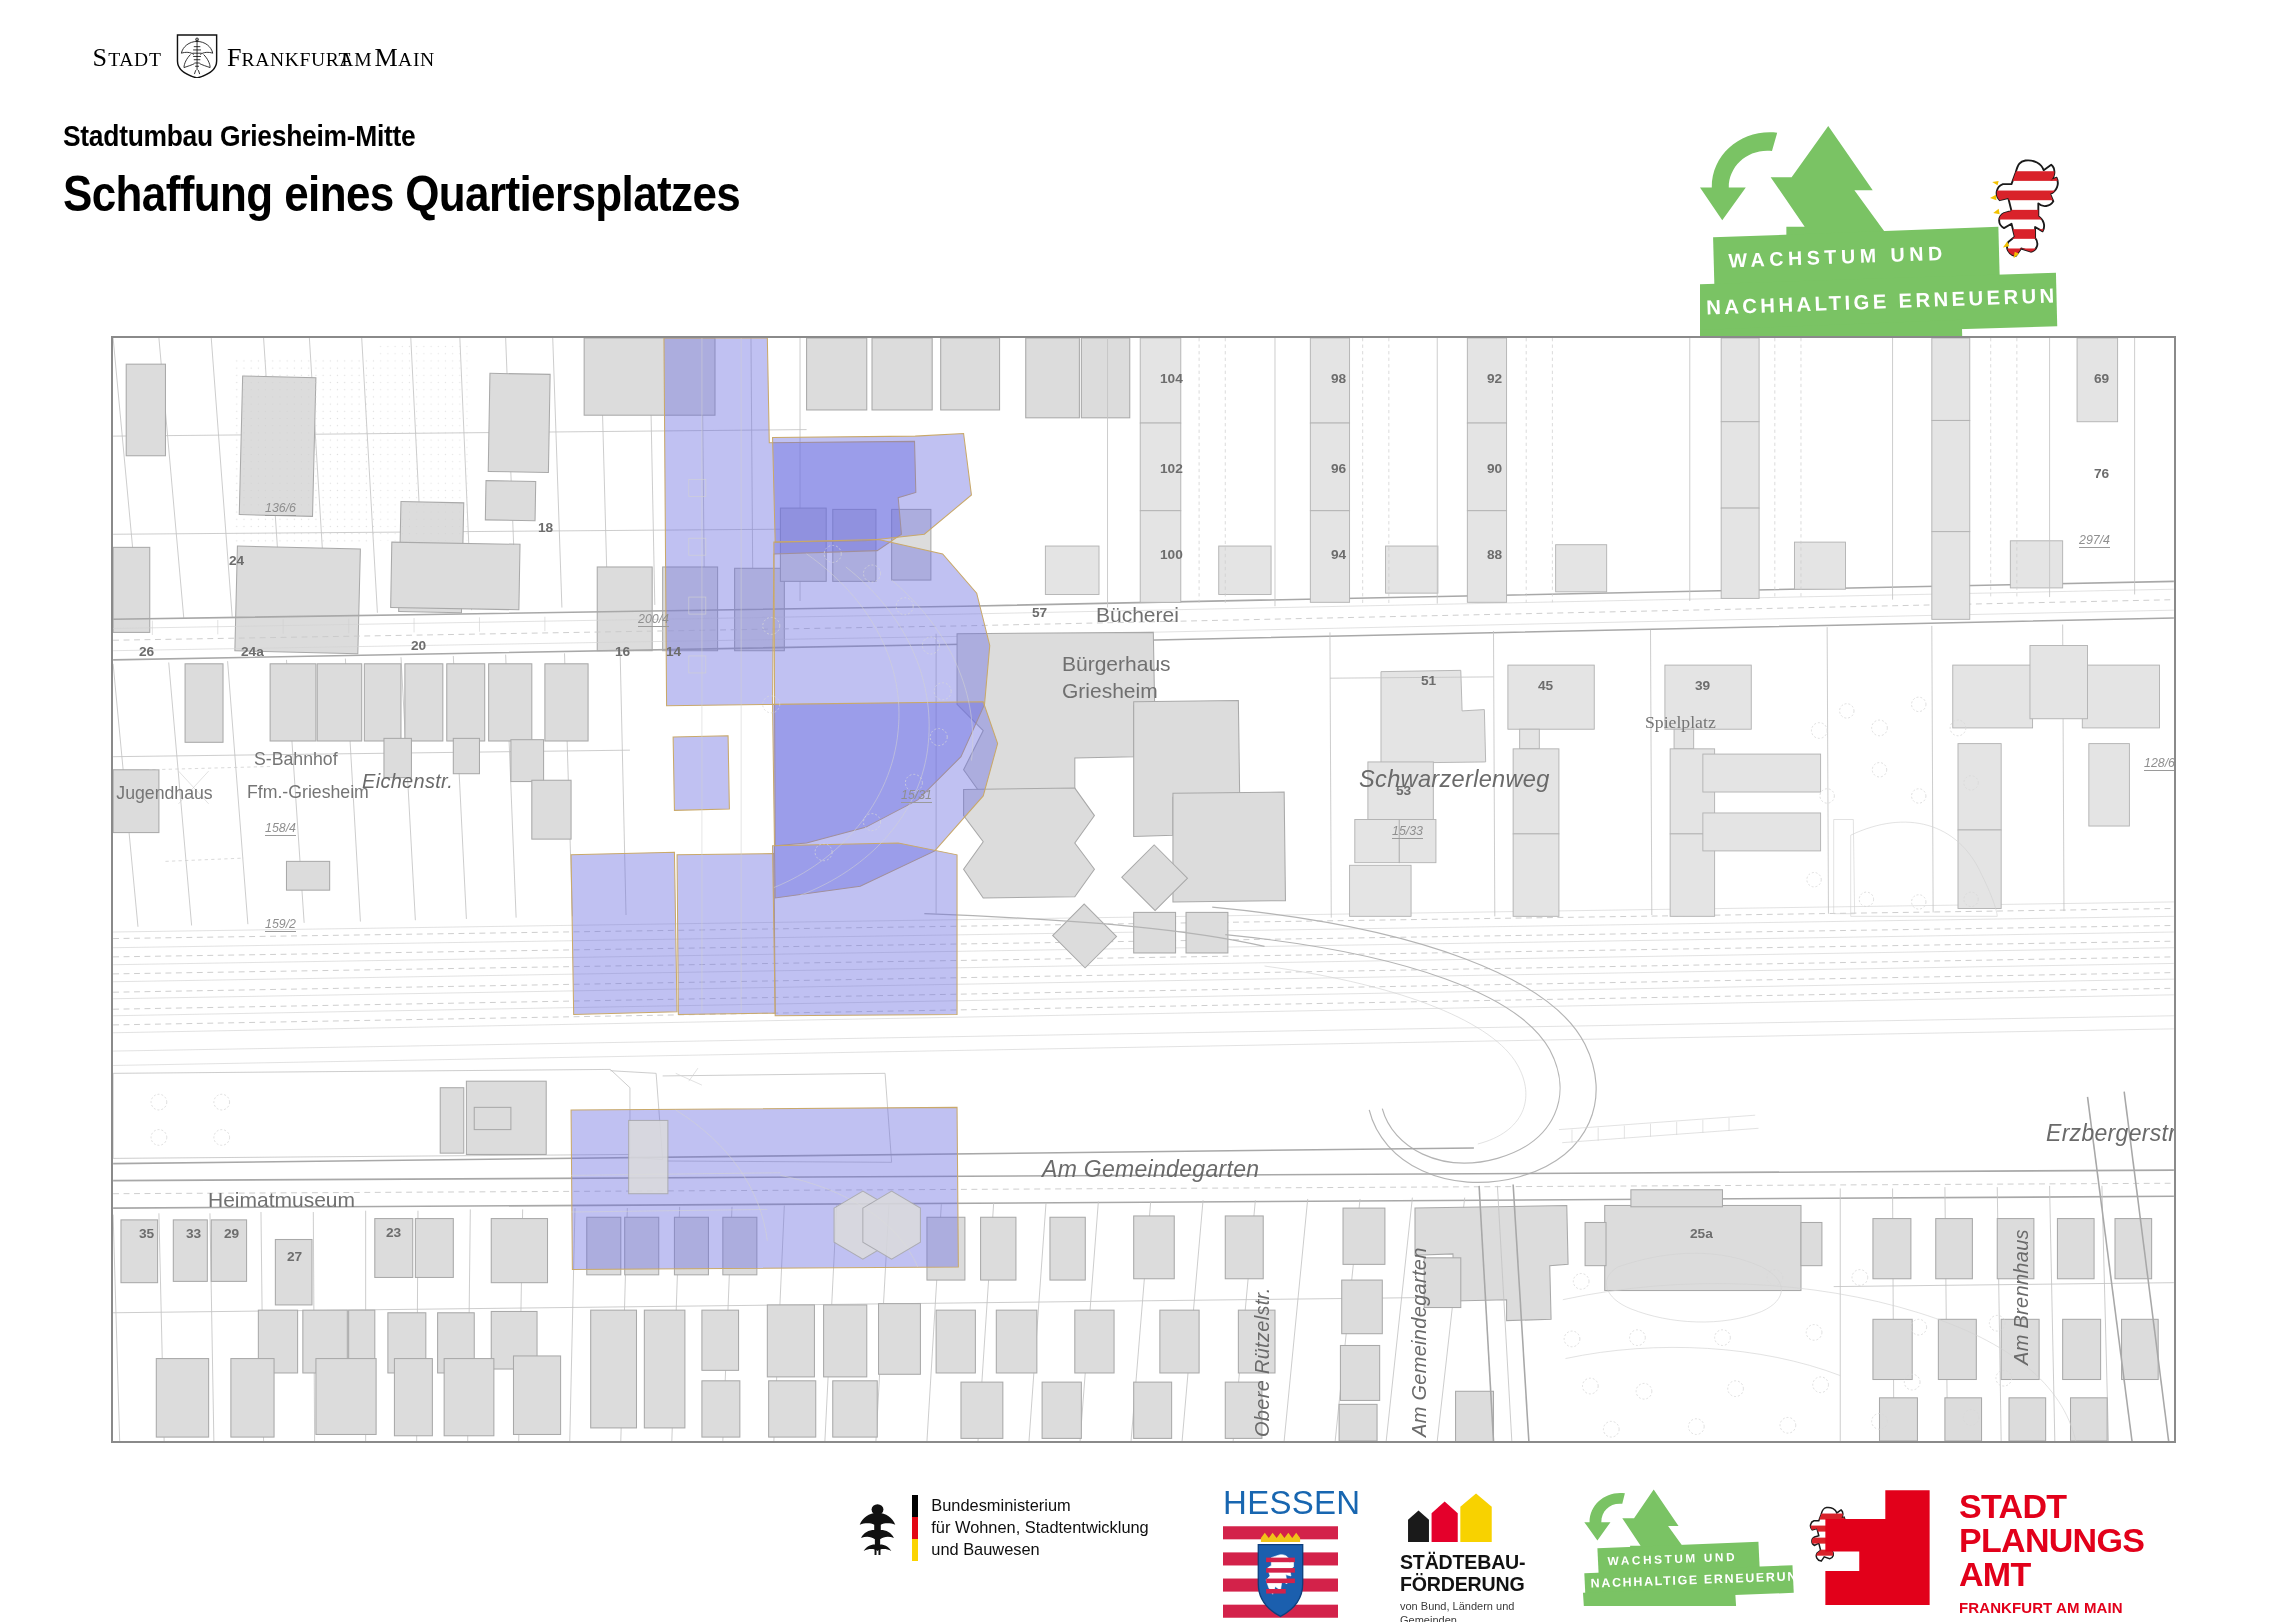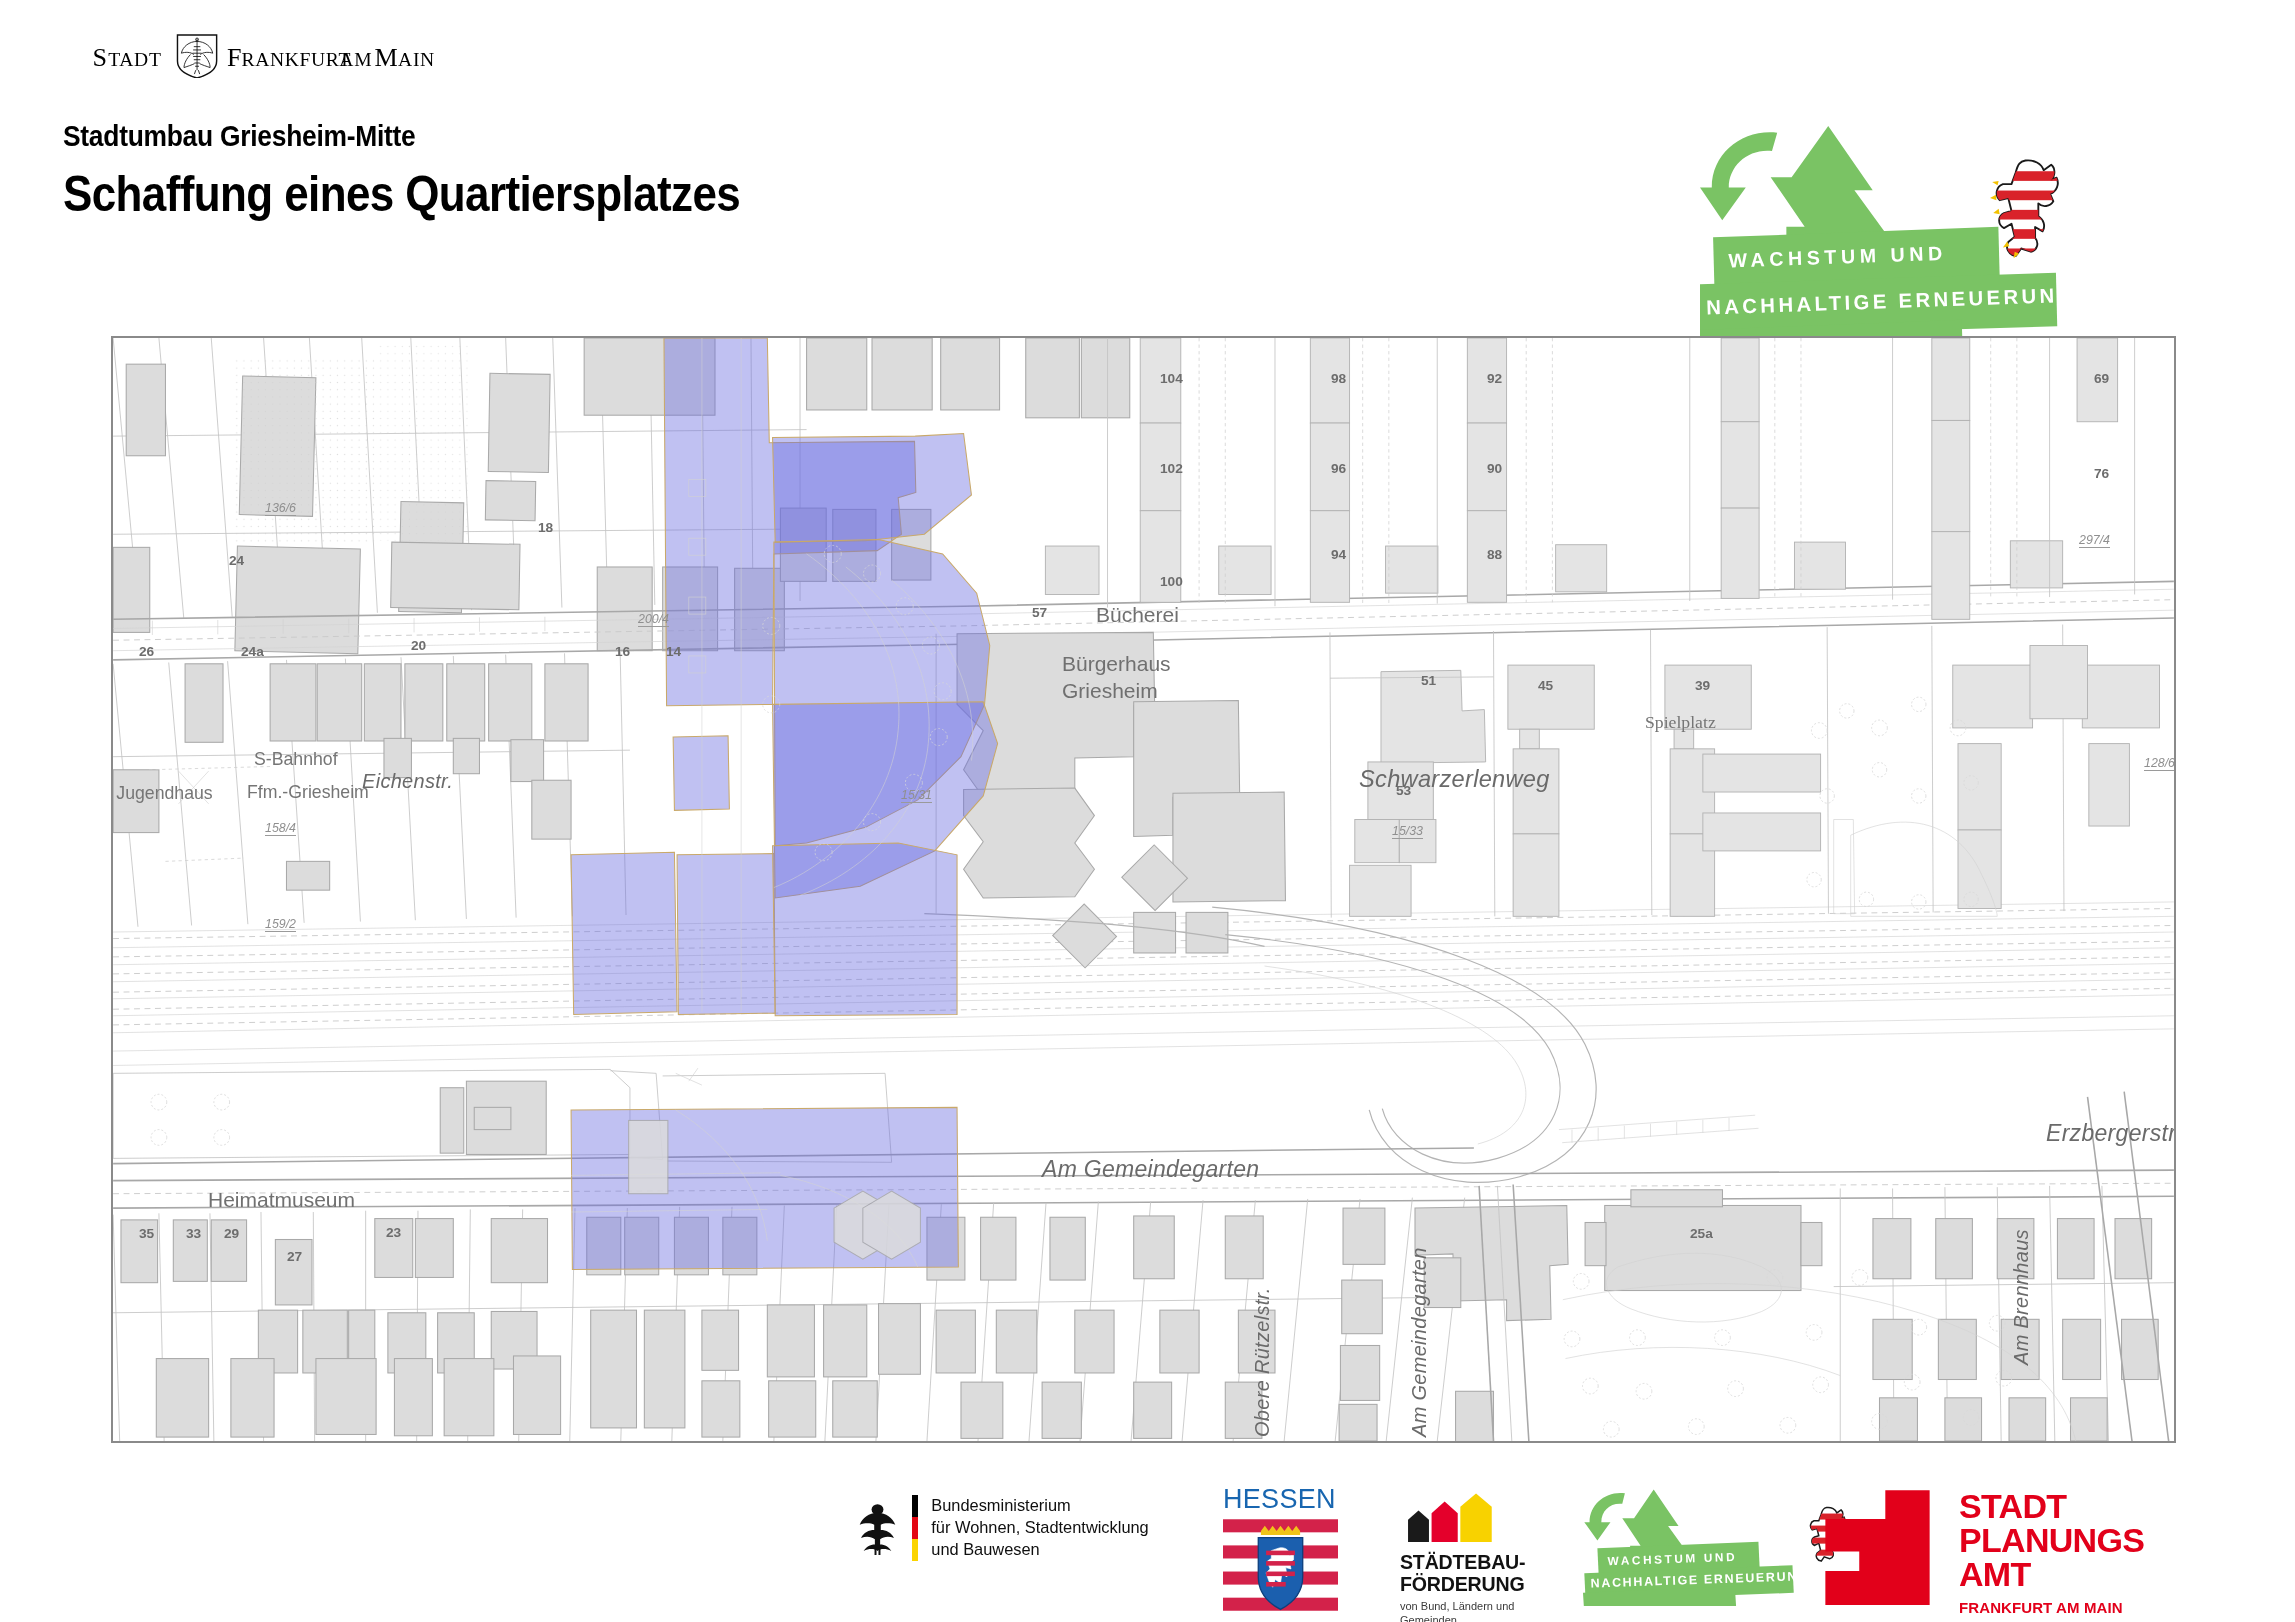--- a/index.html
+++ b/index.html
@@ -37,21 +37,21 @@
 
   
   #footer { position:absolute; left:0; top:1475px; width:1904px; height:141px; }
   .flogo { position:absolute; }
 
   .bm-text { font-size:16.4px; line-height:1.34; color:#0f0f0f; font-family:"Liberation Sans", sans-serif; }
   .sbf-text { font-size:19.6px; font-weight:bold; line-height:1.12; color:#121212; letter-spacing:-0.2px;}
   .sbf-sub { font-size:11px; line-height:1.25; color:#3a3a3a; margin-top:4.6px;}
   .spa-text { color:#e2001a; font-weight:bold; font-size:34px; line-height:1.0; letter-spacing:-0.7px;}
   .spa-sub { color:#e2001a; font-weight:bold; font-size:15px; margin-top:8px; letter-spacing:0.1px;}
-  .hessen-word { color:#1866b0; font-size:27px; font-weight:normal; letter-spacing:0.3px;
+  .hessen-word { color:#1866b0; font-size:33px; font-weight:normal; letter-spacing:0.3px;
                  font-family:"Liberation Sans", sans-serif;}
 </style>
 </head>
 <body>
 
 <div id="city-logo" aria-label="Stadt Frankfurt am Main">
   <svg width="419" height="47" viewBox="0 0 640 72">
     <text x="0" y="54" font-family="Liberation Serif, serif" font-size="40" fill="#000" letter-spacing="1">S</text>
     <text x="24" y="54" font-family="Liberation Serif, serif" font-size="30" fill="#000" letter-spacing="1">TADT</text>
 
@@ -587,21 +587,21 @@
 
   <div class="mlabel hnum" style="left:116px; top:215px;">24</div>
   <div class="mlabel hnum" style="left:128px; top:306px;">24a</div>
   <div class="mlabel hnum" style="left:26px;  top:306px;">26</div>
   <div class="mlabel hnum" style="left:298px; top:300px;">20</div>
   <div class="mlabel hnum" style="left:425px; top:182px;">18</div>
   <div class="mlabel hnum" style="left:502px; top:306px;">16</div>
   <div class="mlabel hnum" style="left:553px; top:306px;">14</div>
   <div class="mlabel hnum" style="left:1047px; top:33px;">104</div>
   <div class="mlabel hnum" style="left:1047px; top:123px;">102</div>
-  <div class="mlabel hnum" style="left:1047px; top:209px;margin-top:27px;">100</div>
+  <div class="mlabel hnum" style="left:1047px; top:209px;">100</div>
   <div class="mlabel hnum" style="left:1218px; top:33px;">98</div>
   <div class="mlabel hnum" style="left:1218px; top:123px;">96</div>
   <div class="mlabel hnum" style="left:1218px; top:209px;">94</div>
   <div class="mlabel hnum" style="left:1374px; top:33px;text-align:center;">92</div>
   <div class="mlabel hnum" style="left:1374px; top:123px;">90</div>
   <div class="mlabel hnum" style="left:1374px; top:209px;">88</div>
   <div class="mlabel hnum" style="left:1981px; top:33px;">69</div>
   <div class="mlabel hnum" style="left:1981px; top:128px;">76</div>
   <div class="mlabel hnum" style="left:919px; top:267px;">57</div>
   <div class="mlabel hnum" style="left:1308px; top:335px;">51</div>

